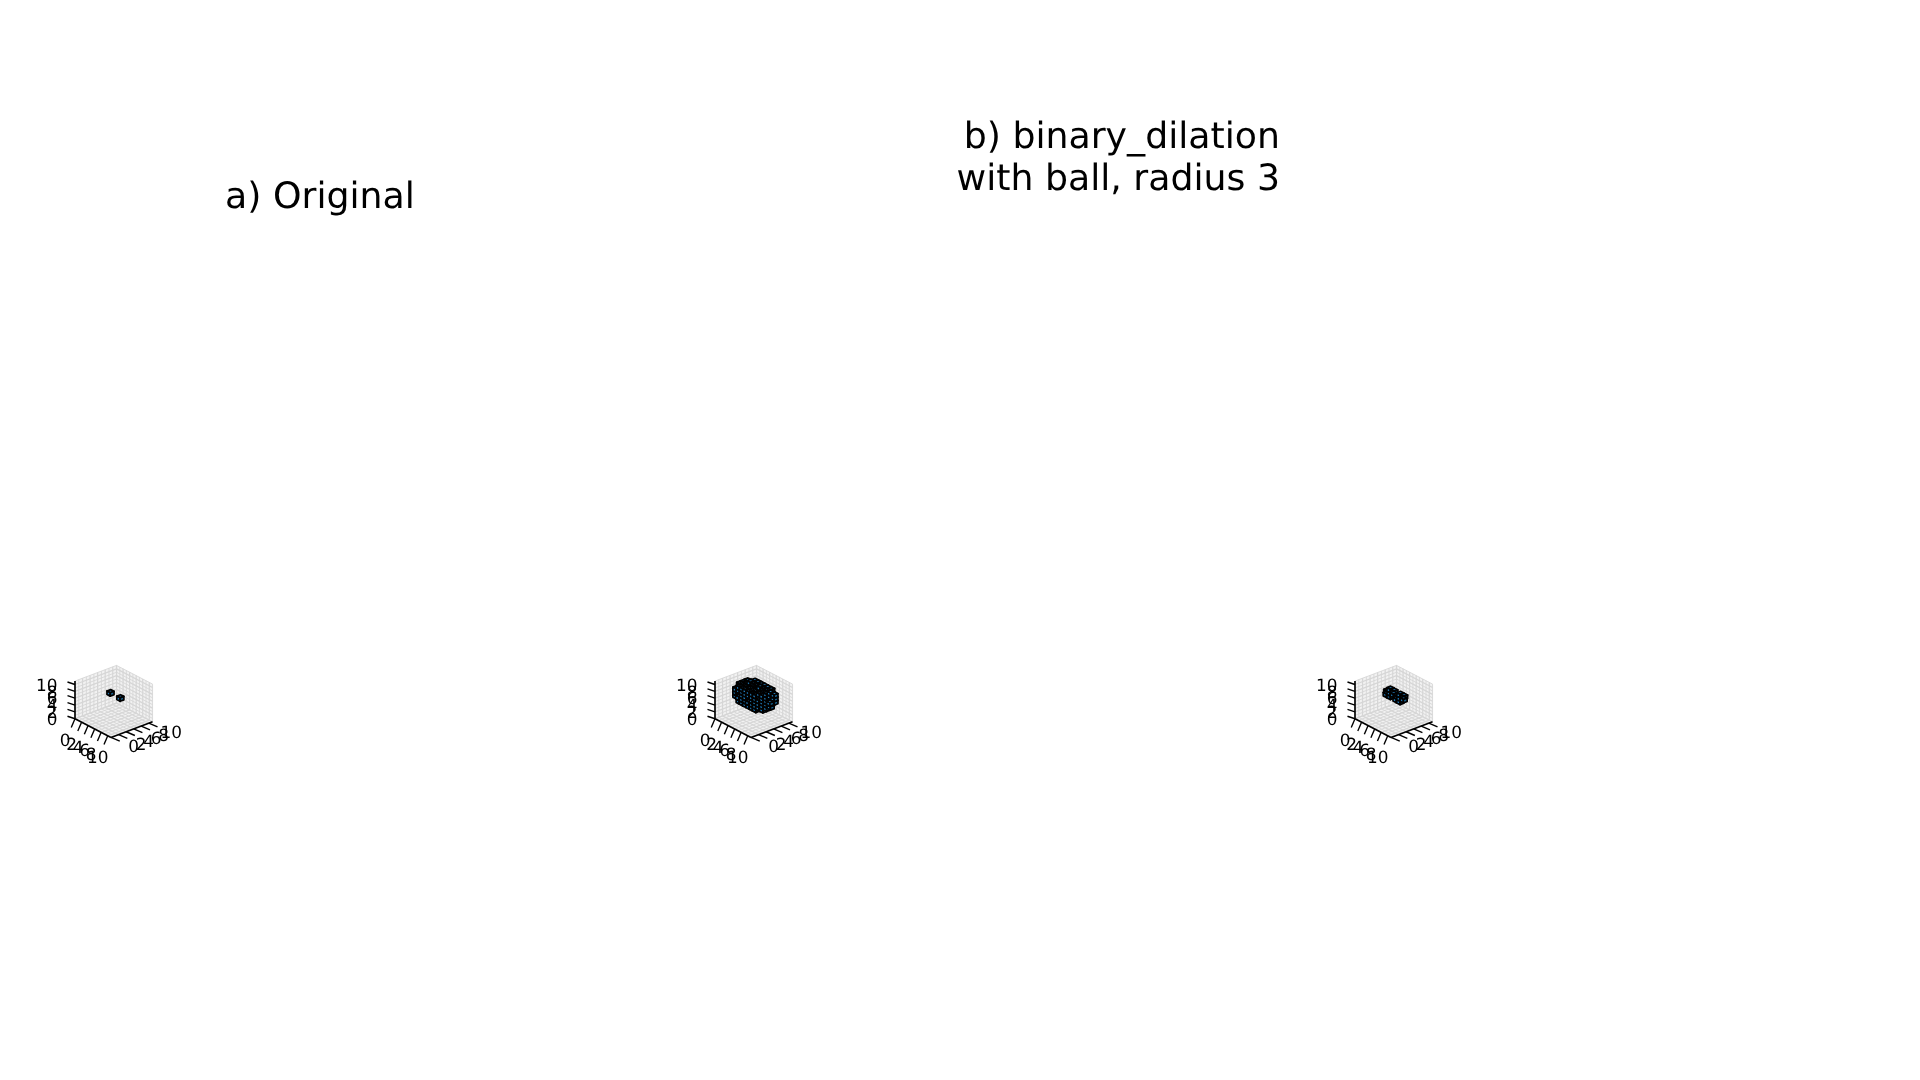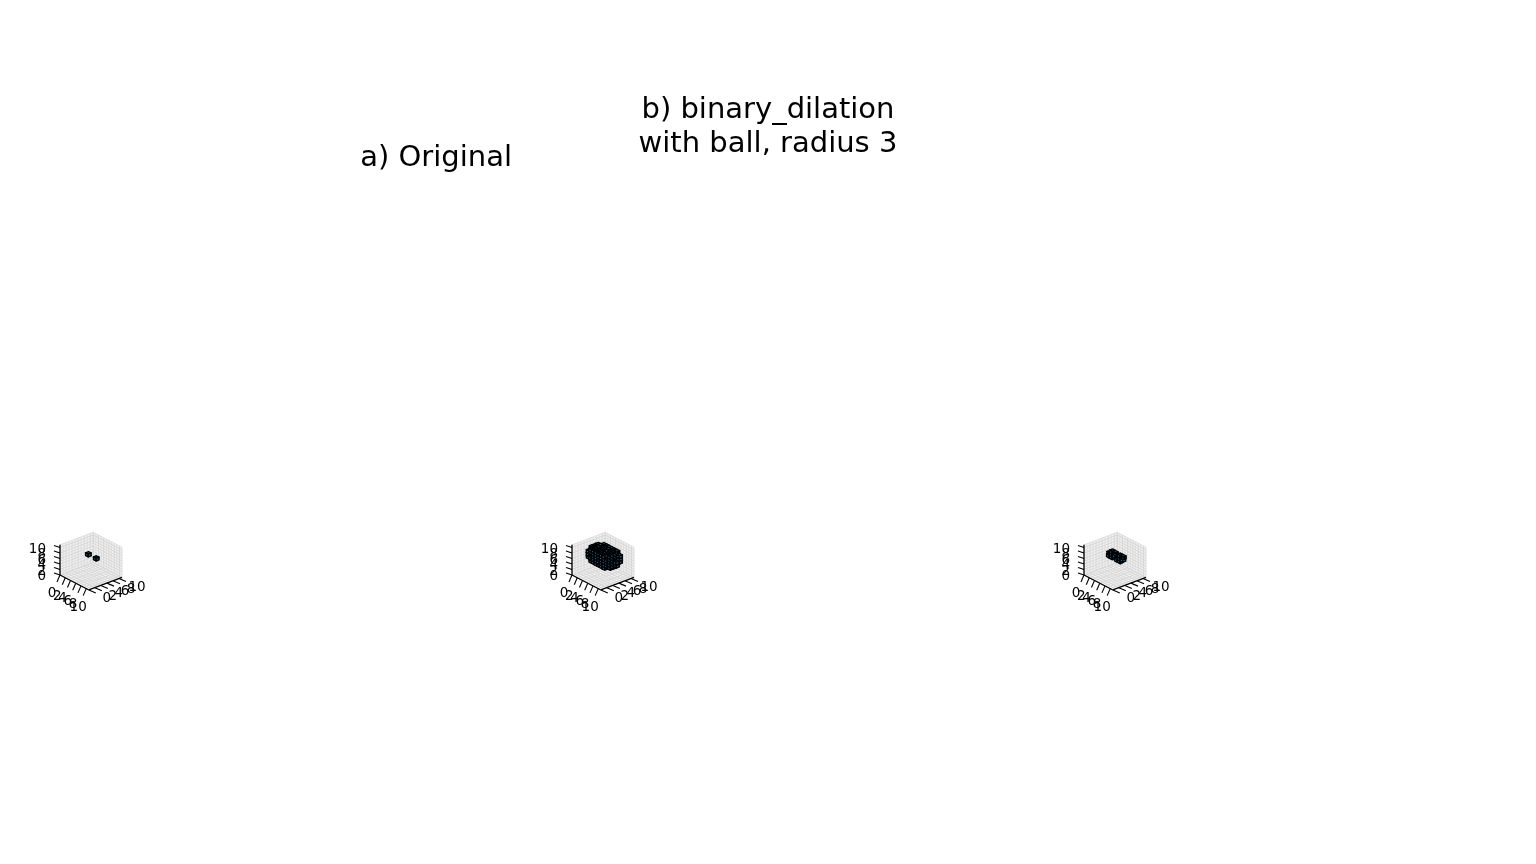--- a/index.html
+++ b/index.html
@@ -33,22 +33,22 @@
     position: absolute;
     left: 0;
     width: 512px;
     text-align: center;
     font-size: 29px;
     color: #000000;
     line-height: 1.17;
     white-space: pre-line;
     font-family: "DejaVu Sans", sans-serif;
   }
-  .title-1line { top: 140px; text-align: right; }
-  .title-2line { top: 92px; }
+  .title-1line { top: 140px; }
+  .title-2line { top: 92px; text-align: right; }
 
   .axes-holder {
     position: absolute;
     left: 0;
     top: 230px;
     width: 512px;
     height: 430px;
   }
   svg.axes3d {
     display: block;

